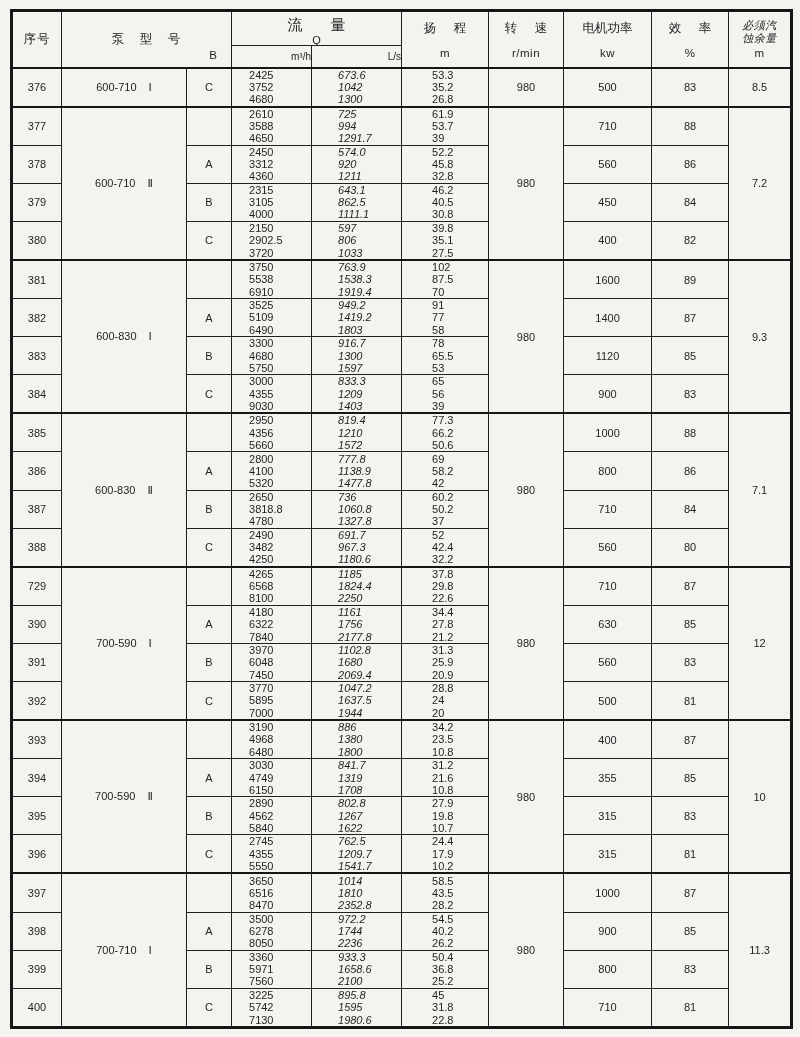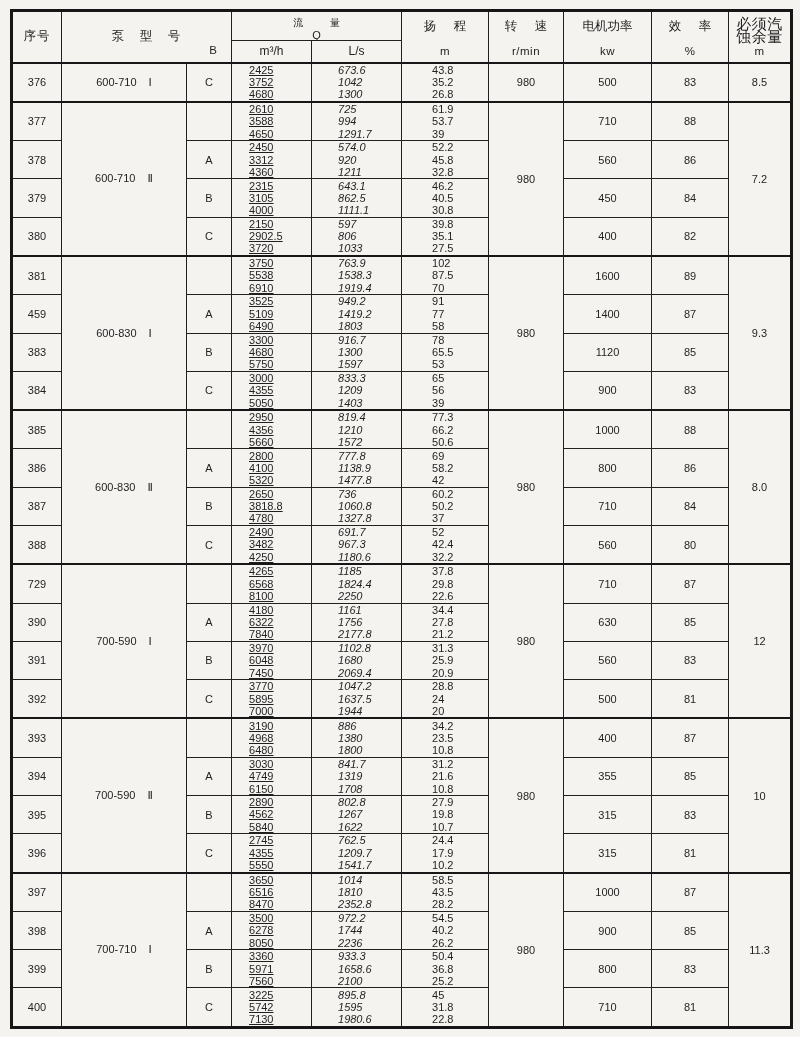--- a/index.html
+++ b/index.html
@@ -17,40 +17,40 @@
     width: 100%; height: 100%;
     border-collapse: collapse; table-layout: fixed;
     border: 3px solid #161616;
   }
   th, td { border: 1px solid #202020; padding: 0; font-weight: normal; }
   .hr2 th, th[rowspan] { border-bottom: 2px solid #161616; }
   tr.group-start td { border-top: 2px solid #161616; }
 
   
   .hr1 th { height: 30px; font-size: 12.5px; }
-  .hr2 th { height: 22px; font-size: 12px; }
+  .hr2 th { height: 22px; font-size: 10px; text-align: right; }
   .th-serial { letter-spacing: 1px; }
   .th-model { position: relative; }
   .model-label { word-spacing: 10px; letter-spacing: 1px; margin-top: 8px; }
   .b-label { position: absolute; right: 14px; bottom: 6px; font-size: 11.5px; }
   .th-flow { vertical-align: top; }
-  .th-flow .t { margin-top: 4px; font-size: 10px; word-spacing: 24px; }
+  .th-flow .t { margin-top: 4px; font-size: 15px; word-spacing: 24px; }
   .th-flow .q { font-size: 11px; line-height: 10px; }
   .hd-stack { height: 46px; display: flex; flex-direction: column; justify-content: space-between; align-items: center; padding: 4px 0 3px; }
   .hd-stack .lab { word-spacing: 14px; }
   .hd-stack .unit { font-size: 11.5px; letter-spacing: 0.5px; }
-  .npsh-lab { font-size: 15px; line-height: 13px; letter-spacing: 0.5px; }
+  .npsh-lab { font-size: 11px; line-height: 13px; letter-spacing: 0.5px; font-style: italic; }
   .npsh-stack { padding-top: 3px; }
 
   
   td { font-size: 11px; }
   .c-center { text-align: center; }
   .c-lines { vertical-align: middle; text-align: left; }
   .c-lines div { line-height: 12.3px; white-space: nowrap; }
-  .c-m3h { padding-left: 17px; text-decoration: underline; }
+  .c-m3h { padding-left: 17px; }
   .c-ls  { padding-left: 26px; font-style: italic; }
   .c-head{ padding-left: 30px; }
   .c-model { word-spacing: 9px; }
 </style>
 </head>
 <body>
 
 <div class="sheet">
   <table>
     <colgroup>
@@ -124,21 +124,21 @@
             <div>2425</div>
             <div>3752</div>
             <div>4680</div>
           </td>
           <td class="c-lines c-ls">
             <div>673.6</div>
             <div>1042</div>
             <div>1300</div>
           </td>
           <td class="c-lines c-head">
-            <div>43.8</div>
+            <div>53.3</div>
             <div>35.2</div>
             <div>26.8</div>
           </td>
           <td class="c-center" rowspan="1">980</td>
           <td class="c-center">500</td>
           <td class="c-center">83</td>
           <td class="c-center" rowspan="1">8.5</td>
         </tr>
         <tr class="group-start">
           <td class="c-center">377</td>
@@ -245,21 +245,21 @@
             <div>102</div>
             <div>87.5</div>
             <div>70</div>
           </td>
           <td class="c-center" rowspan="4">980</td>
           <td class="c-center">1600</td>
           <td class="c-center">89</td>
           <td class="c-center" rowspan="4">9.3</td>
         </tr>
         <tr>
-          <td class="c-center">459</td>
+          <td class="c-center">382</td>
           <td class="c-center">A</td>
           <td class="c-lines c-m3h">
             <div>3525</div>
             <div>5109</div>
             <div>6490</div>
           </td>
           <td class="c-lines c-ls">
             <div>949.2</div>
             <div>1419.2</div>
             <div>1803</div>
@@ -292,21 +292,21 @@
           </td>
           <td class="c-center">1120</td>
           <td class="c-center">85</td>
         </tr>
         <tr>
           <td class="c-center">384</td>
           <td class="c-center">C</td>
           <td class="c-lines c-m3h">
             <div>3000</div>
             <div>4355</div>
-            <div>5050</div>
+            <div>9030</div>
           </td>
           <td class="c-lines c-ls">
             <div>833.3</div>
             <div>1209</div>
             <div>1403</div>
           </td>
           <td class="c-lines c-head">
             <div>65</div>
             <div>56</div>
             <div>39</div>
@@ -329,21 +329,21 @@
             <div>1572</div>
           </td>
           <td class="c-lines c-head">
             <div>77.3</div>
             <div>66.2</div>
             <div>50.6</div>
           </td>
           <td class="c-center" rowspan="4">980</td>
           <td class="c-center">1000</td>
           <td class="c-center">88</td>
-          <td class="c-center" rowspan="4">8.0</td>
+          <td class="c-center" rowspan="4">7.1</td>
         </tr>
         <tr>
           <td class="c-center">386</td>
           <td class="c-center">A</td>
           <td class="c-lines c-m3h">
             <div>2800</div>
             <div>4100</div>
             <div>5320</div>
           </td>
           <td class="c-lines c-ls">

